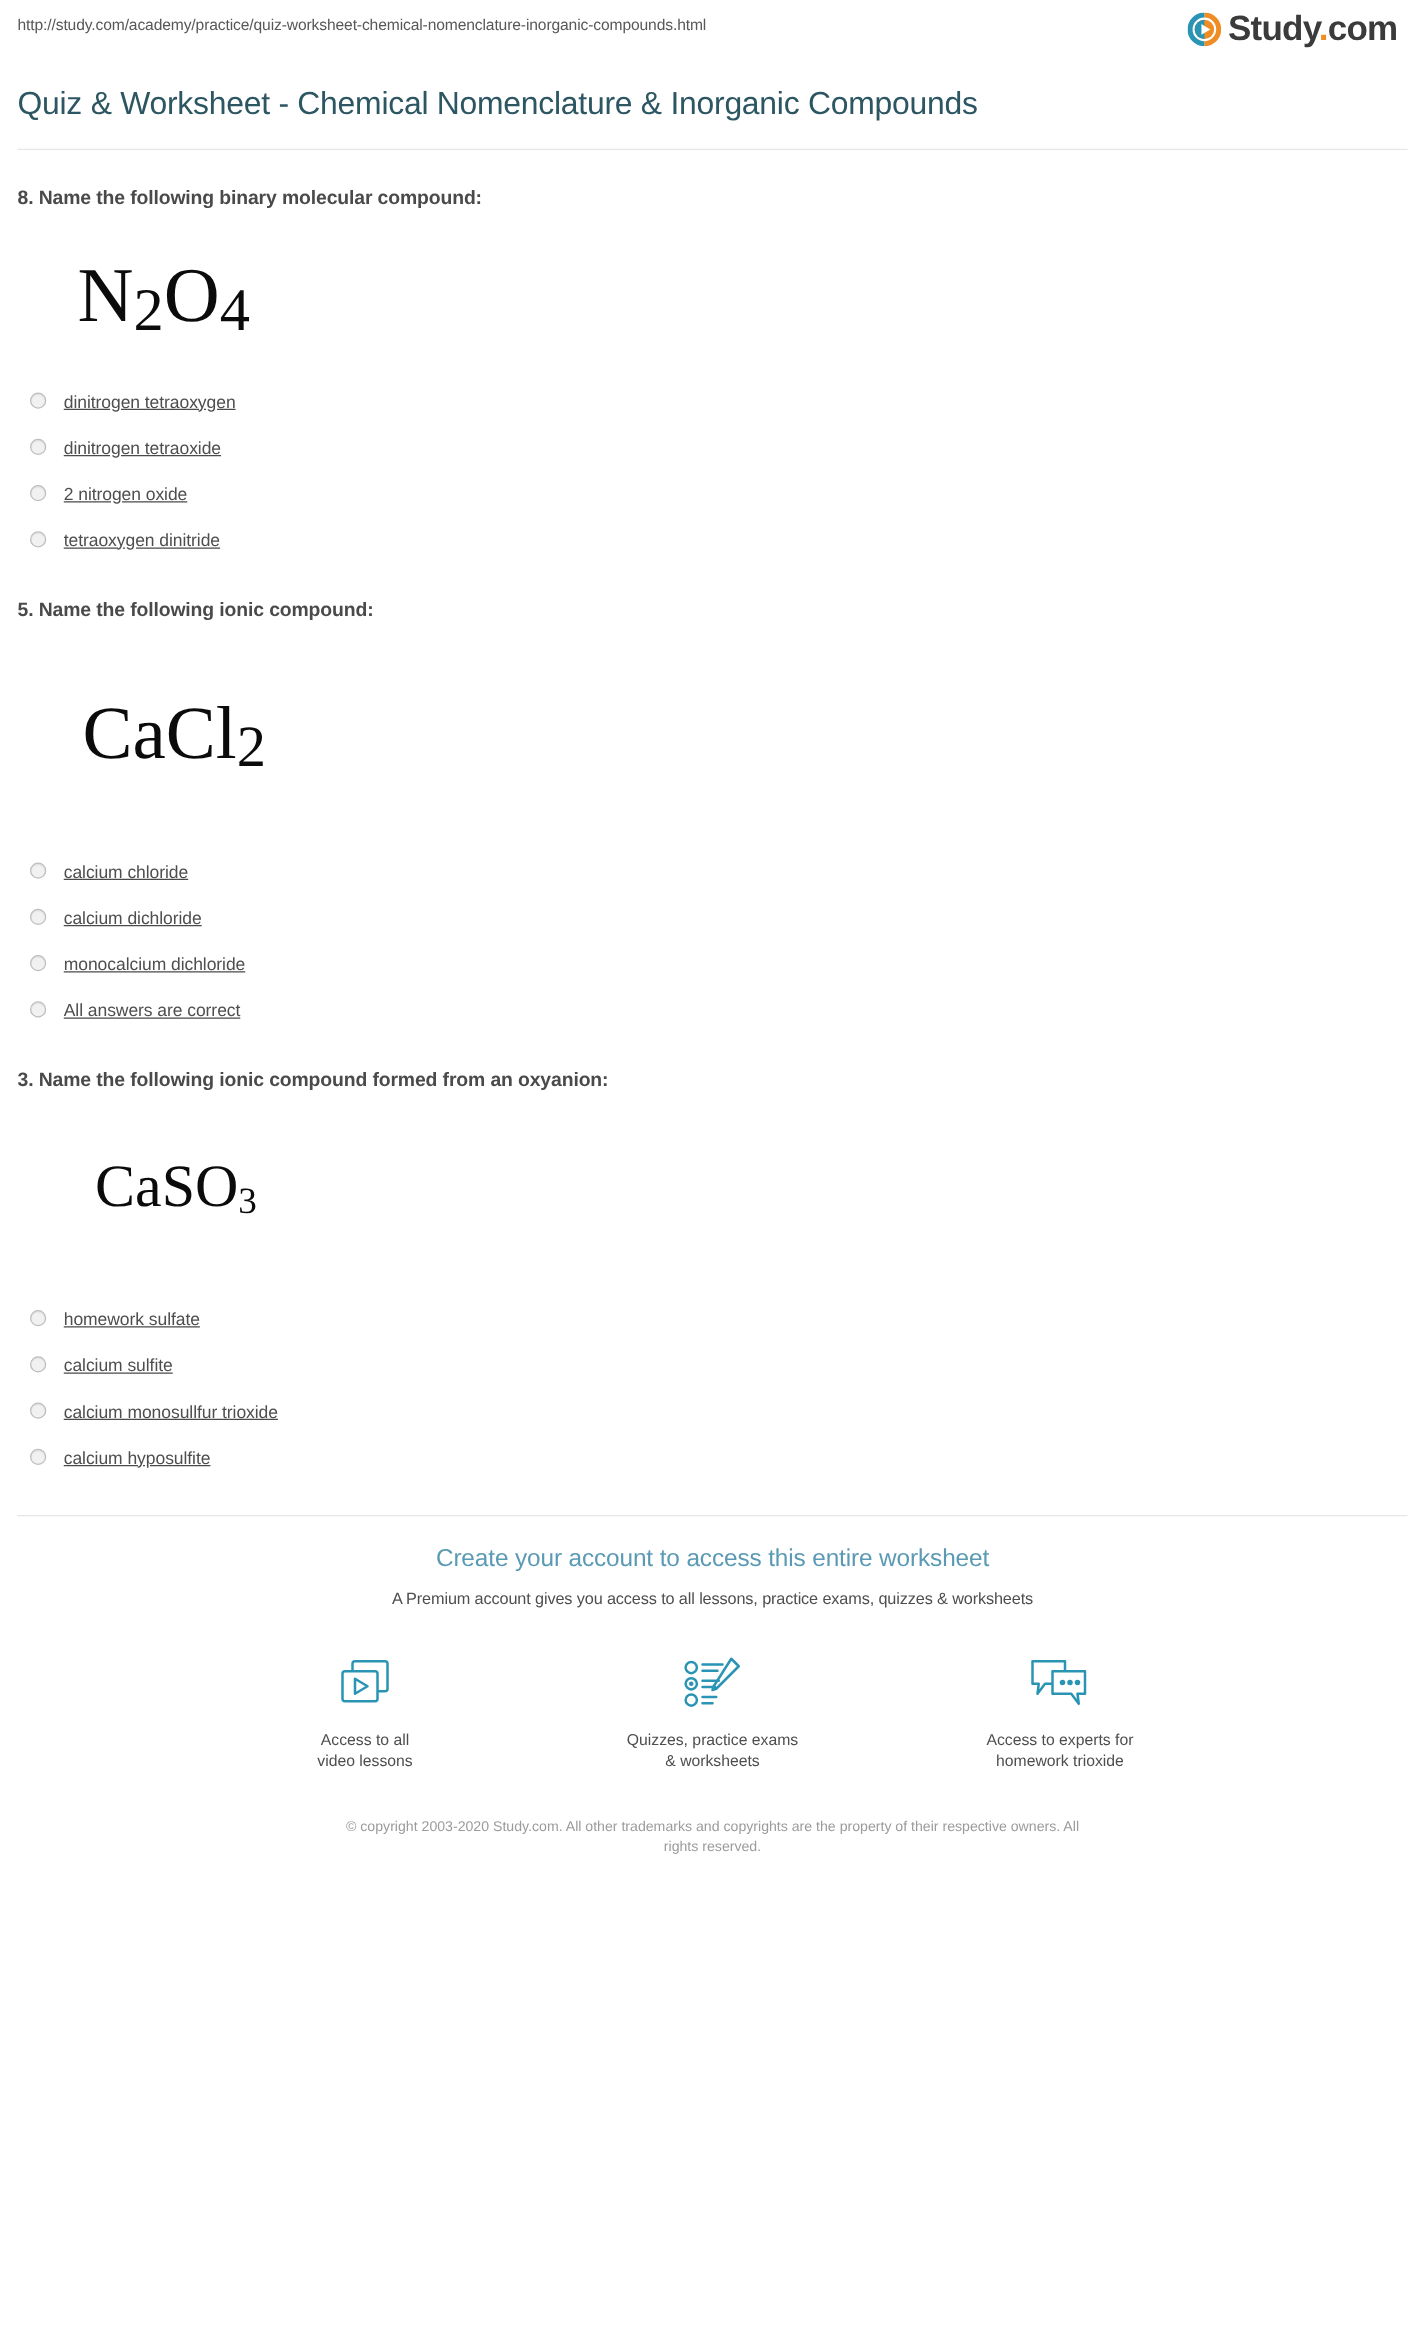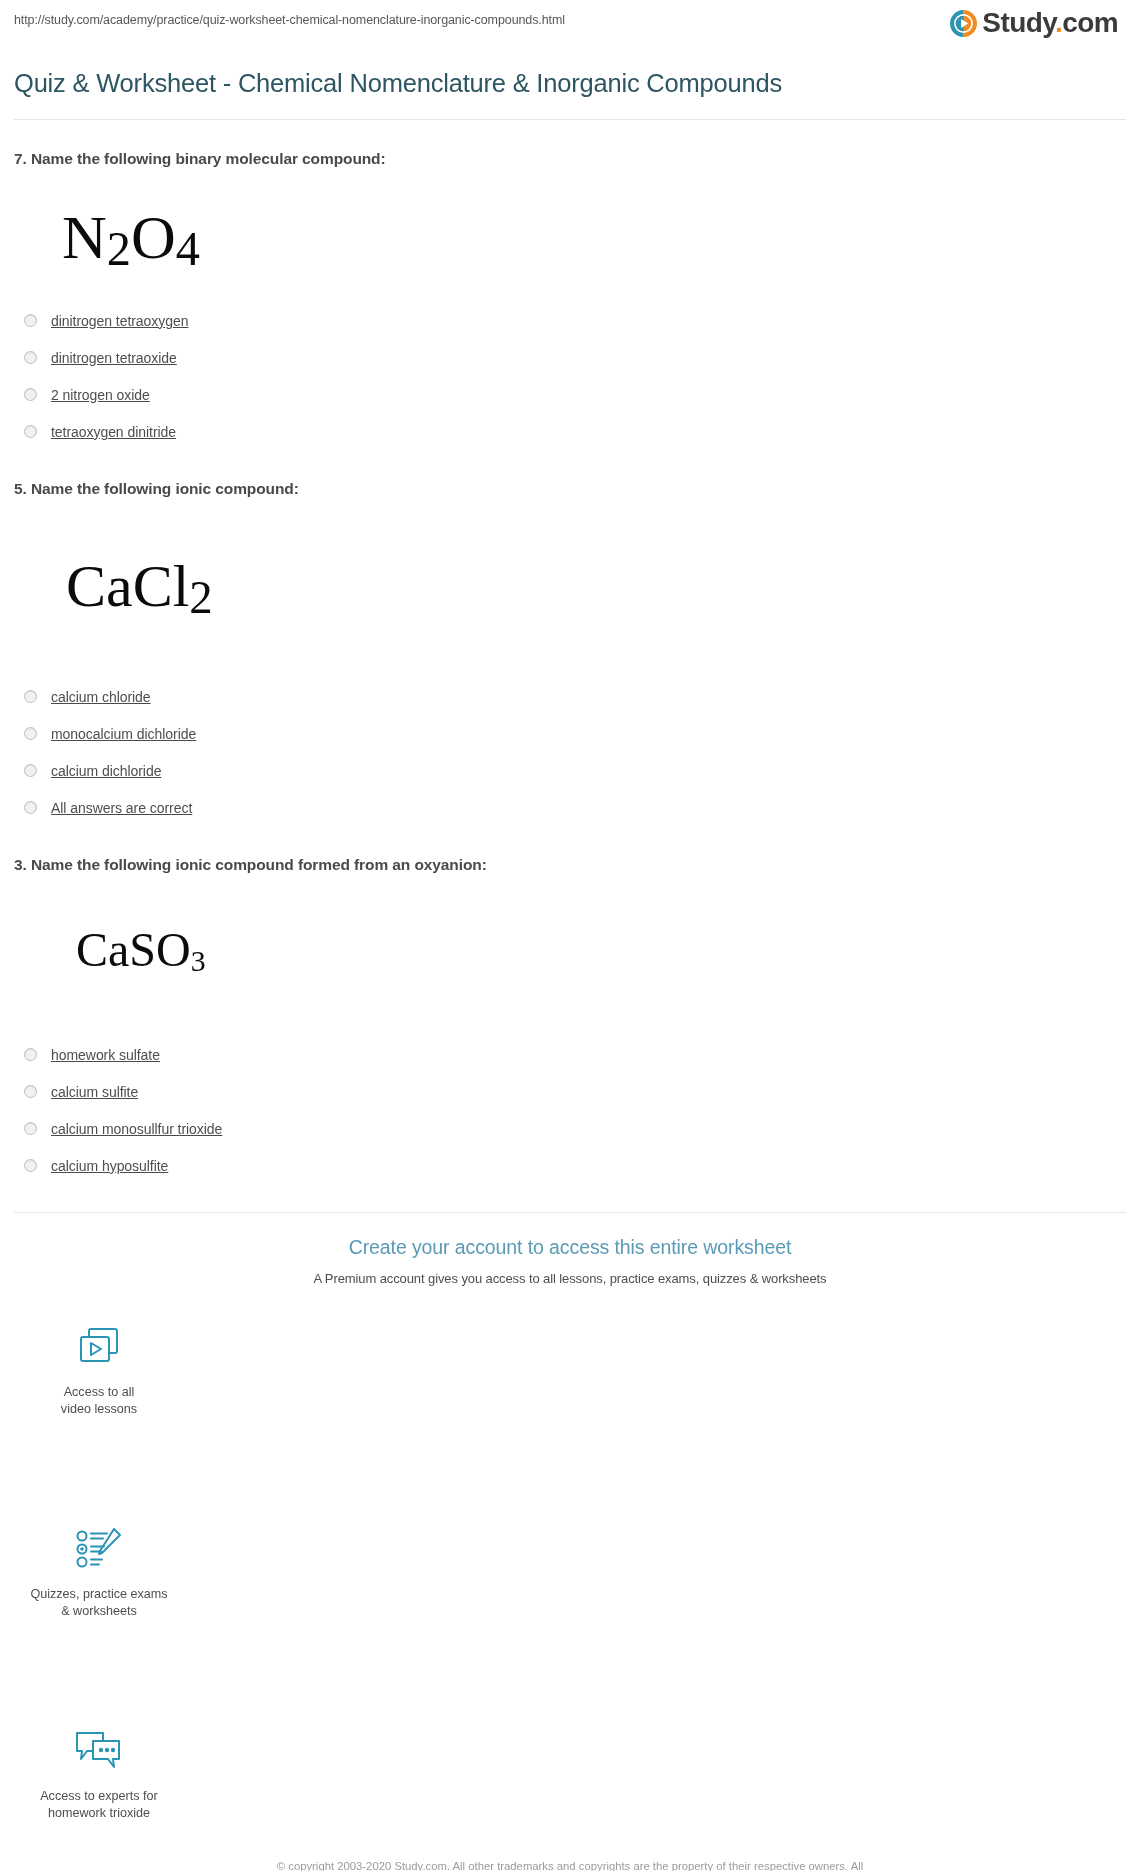--- a/index.html
+++ b/index.html
@@ -153,21 +153,20 @@
     font-size: 13px;
     color: #4e4e4e;
     margin: 12px 0 0 0;
     letter-spacing: -0.1px;
   }
   .features {
     display: flex;
     justify-content: center;
     gap: 108px;
     margin-top: 38px;
-    flex-direction: column;
   }
   .feature {
     width: 170px;
     text-align: center;
   }
   .feature-icon {
     height: 46px;
     display: flex;
     align-items: center;
     justify-content: center;
@@ -203,21 +202,21 @@
         <path d="M16.5 13.5 L27 20 L16.5 26.5 Z" fill="#ffffff"></path>
       </svg>
       <span class="logo-text"><span>Study</span><span class="logo-dot">.</span><span>com</span></span>
     </div>
   </div>
 
   <h1 class="worksheet-title">Quiz &amp; Worksheet - Chemical Nomenclature &amp; Inorganic Compounds</h1>
   <hr class="divider">
 
   <div class="question-block">
-    <p class="question-text">7. Name the following binary molecular compound:</p>
+    <p class="question-text">8. Name the following binary molecular compound:</p>
     <div class="formula-wrap" style="padding:38px 0 34px 48px;">
       <span class="formula big-sub" style="font-size:62px;">N<sub>2</sub>O<sub>4</sub></span>
     </div>
     <ul class="options">
       <li class="option">
         <span class="radio"></span>
         <span class="option-label">dinitrogen tetraoxygen</span>
       </li>
       <li class="option">
         <span class="radio"></span>
@@ -239,25 +238,25 @@
     <div class="formula-wrap" style="padding:58px 0 62px 52px;">
       <span class="formula big-sub" style="font-size:60px;">CaCl<sub>2</sub></span>
     </div>
     <ul class="options">
       <li class="option">
         <span class="radio"></span>
         <span class="option-label">calcium chloride</span>
       </li>
       <li class="option">
         <span class="radio"></span>
+        <span class="option-label">calcium dichloride</span>
+      </li>
+      <li class="option">
+        <span class="radio"></span>
         <span class="option-label">monocalcium dichloride</span>
-      </li>
-      <li class="option">
-        <span class="radio"></span>
-        <span class="option-label">calcium dichloride</span>
       </li>
       <li class="option">
         <span class="radio"></span>
         <span class="option-label">All answers are correct</span>
       </li>
     </ul>
   </div>
 
   <div class="question-block">
     <p class="question-text">3. Name the following ionic compound formed from an oxyanion:</p>

